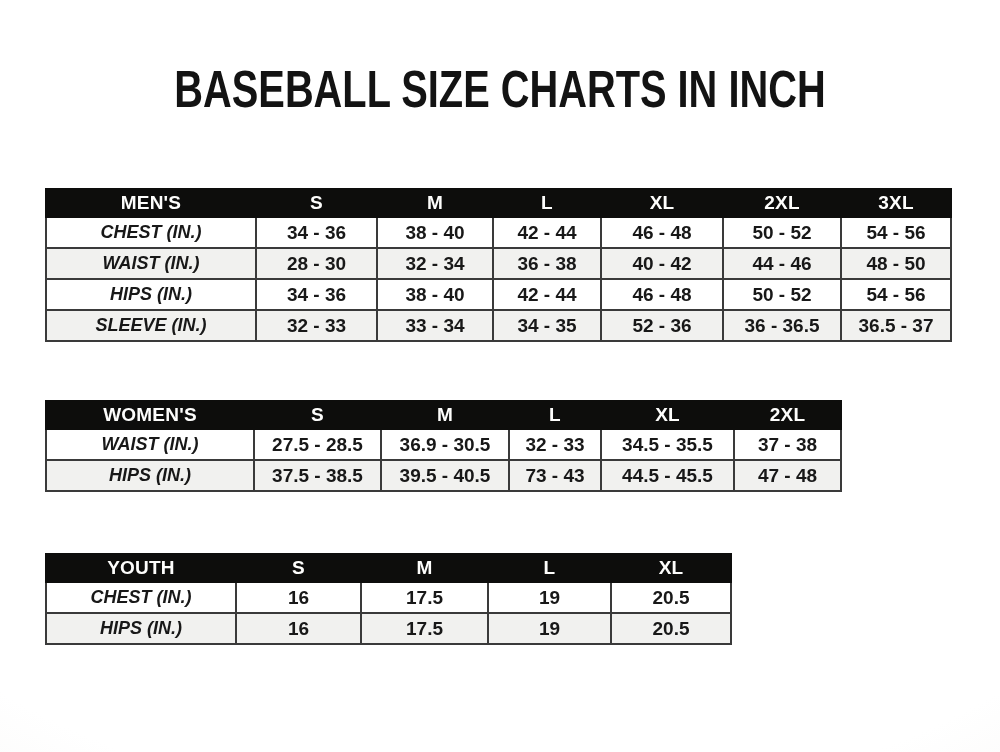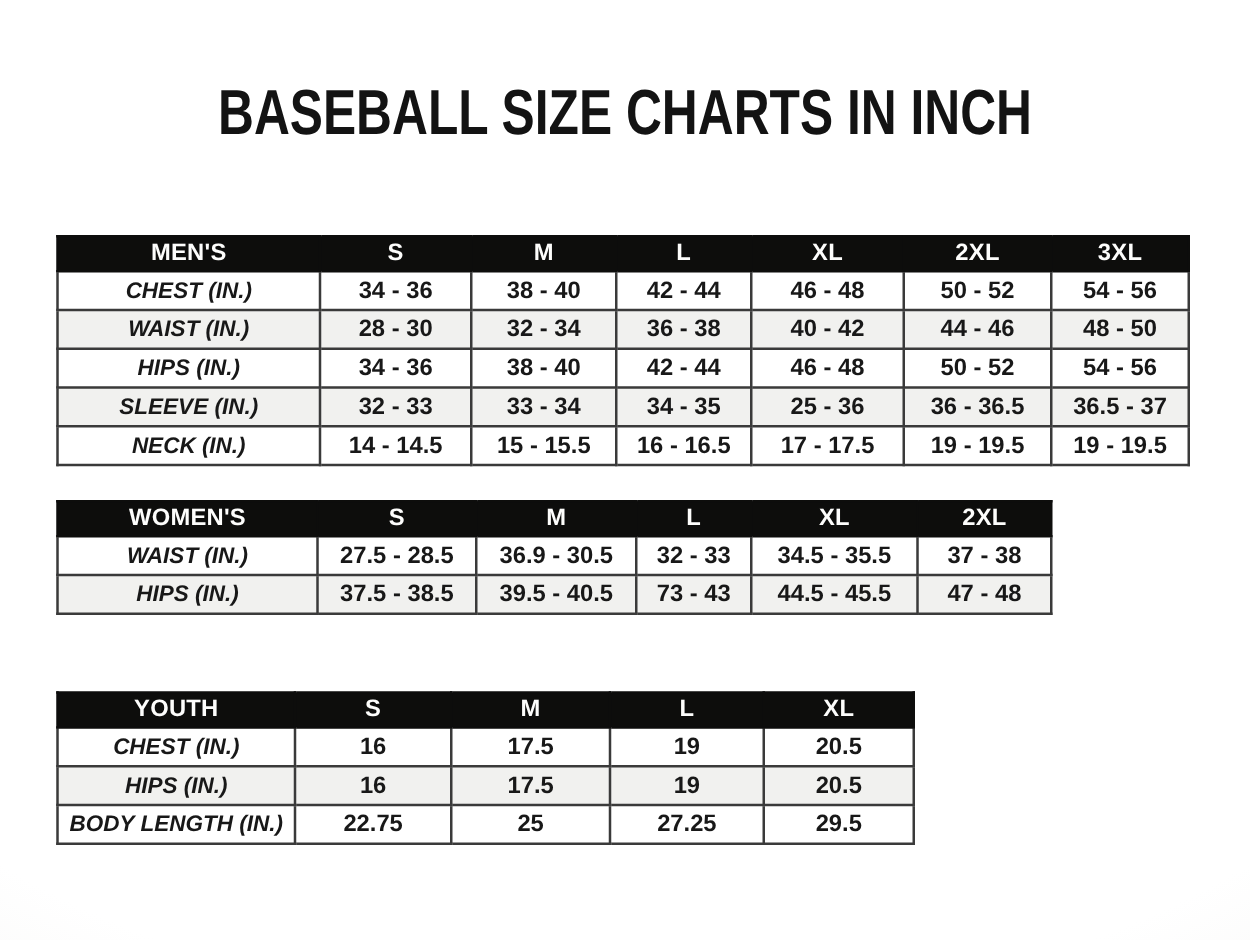--- a/index.html
+++ b/index.html
@@ -111,32 +111,23 @@
         <td class="value-cell">42 - 44</td>
         <td class="value-cell">46 - 48</td>
         <td class="value-cell">50 - 52</td>
         <td class="value-cell">54 - 56</td>
       </tr>
       <tr>
         <td class="row-label">SLEEVE (IN.)</td>
         <td class="value-cell">32 - 33</td>
         <td class="value-cell">33 - 34</td>
         <td class="value-cell">34 - 35</td>
-        <td class="value-cell">25 - 36</td>
+        <td class="value-cell">52 - 36</td>
         <td class="value-cell">36 - 36.5</td>
         <td class="value-cell">36.5 - 37</td>
-      </tr>
-      <tr>
-        <td class="row-label">NECK (IN.)</td>
-        <td class="value-cell">14 - 14.5</td>
-        <td class="value-cell">15 - 15.5</td>
-        <td class="value-cell">16 - 16.5</td>
-        <td class="value-cell">17 - 17.5</td>
-        <td class="value-cell">19 - 19.5</td>
-        <td class="value-cell">19 - 19.5</td>
       </tr>
     </tbody>
   </table>
 
 <table class="size-table" style="top:400px">
     <colgroup>
       <col style="width: 208px;">
       <col style="width: 127px;">
       <col style="width: 128px;">
       <col style="width: 92px;">
@@ -198,21 +189,14 @@
         <td class="value-cell">19</td>
         <td class="value-cell">20.5</td>
       </tr>
       <tr>
         <td class="row-label">HIPS (IN.)</td>
         <td class="value-cell">16</td>
         <td class="value-cell">17.5</td>
         <td class="value-cell">19</td>
         <td class="value-cell">20.5</td>
       </tr>
-      <tr>
-        <td class="row-label">BODY LENGTH (IN.)</td>
-        <td class="value-cell">22.75</td>
-        <td class="value-cell">25</td>
-        <td class="value-cell">27.25</td>
-        <td class="value-cell">29.5</td>
-      </tr>
     </tbody>
   </table>
 
 </body></html>

